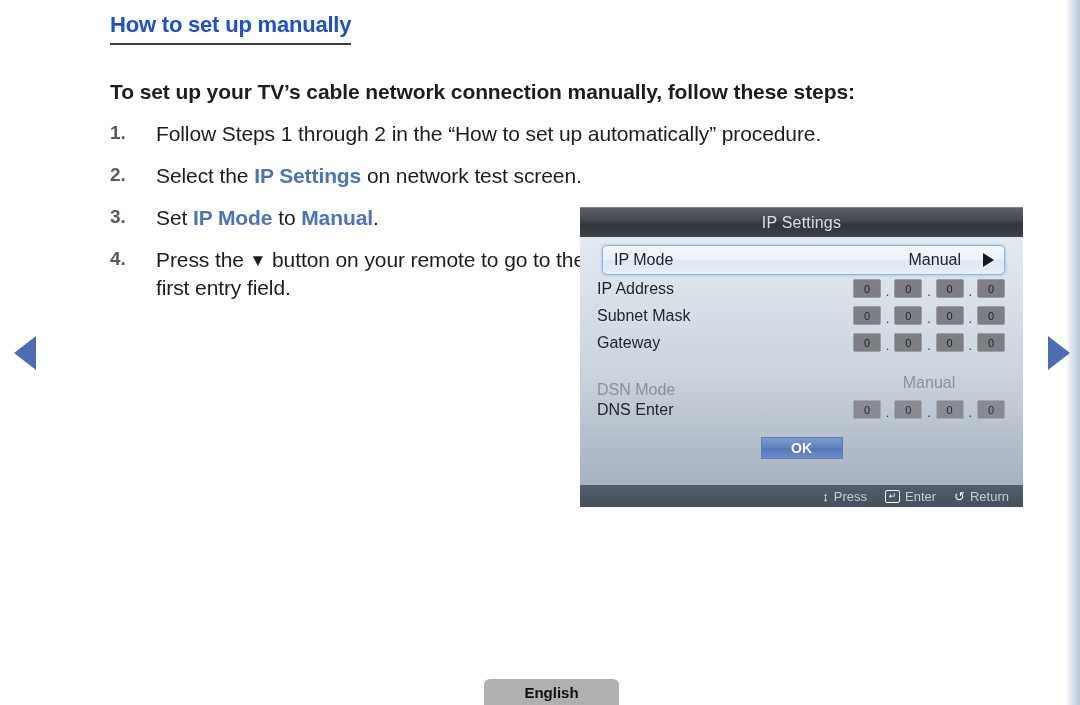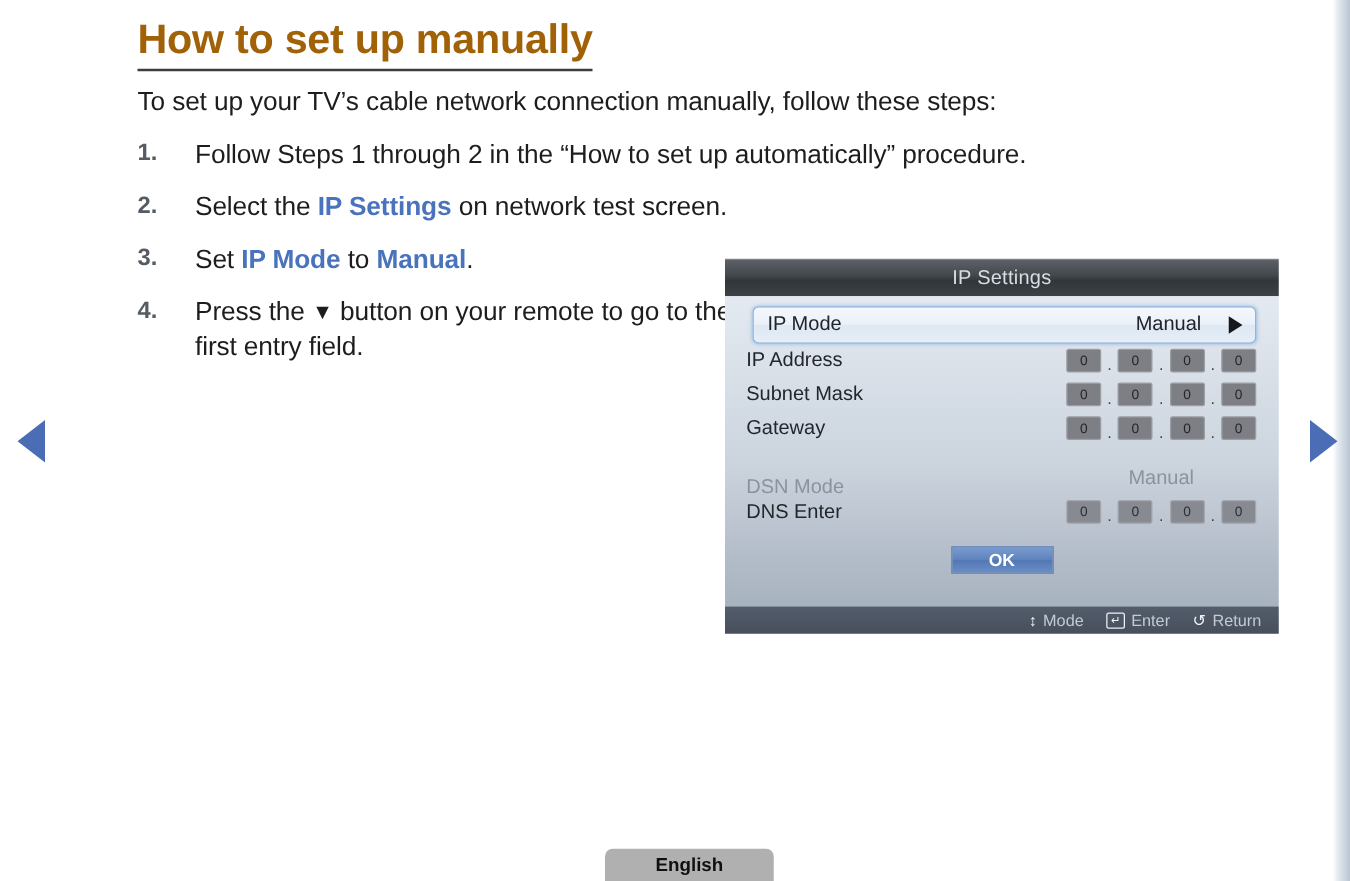--- a/index.html
+++ b/index.html
@@ -46,35 +46,36 @@
   }
 
   
   .article {
     position: absolute;
     left: 110px;
     top: 12px;
     width: 890px;
   }
   .heading {
-    font-size: 33px;
-    font-weight: bold;
-    color: #a16207;
+    font-size: 22px;
+    font-weight: bold;
+    color: #1d4ed8;
     letter-spacing: -0.2px;
     display: inline-block;
     padding-bottom: 5px;
     border-bottom: 2px solid #3d3d3d;
     margin: 0 0 0 0;
   }
   .intro {
     font-size: 21px;
     color: #1d1d1d;
-    margin-top: 13px;
+    margin-top: 35px;
     letter-spacing: -0.1px;
     white-space: nowrap;
+    font-weight: bold;
   }
 
   .steps {
     margin-top: 16px;
   }
   .step {
     display: flex;
     align-items: flex-start;
     margin-bottom: 14px;
   }
@@ -407,21 +408,21 @@
 
     <div class="ok-wrap">
       <div class="ok-btn">OK</div>
     </div>
 
   </div>
 
   <div class="osd-footer">
     <span class="hint">
       <span class="gi">↕</span>
-      <span>Mode</span>
+      <span>Press</span>
     </span>
     <span class="hint">
       <span class="key-enter">↵</span>
       <span>Enter</span>
     </span>
     <span class="hint">
       <span class="gi">↺</span>
       <span>Return</span>
     </span>
   </div>

